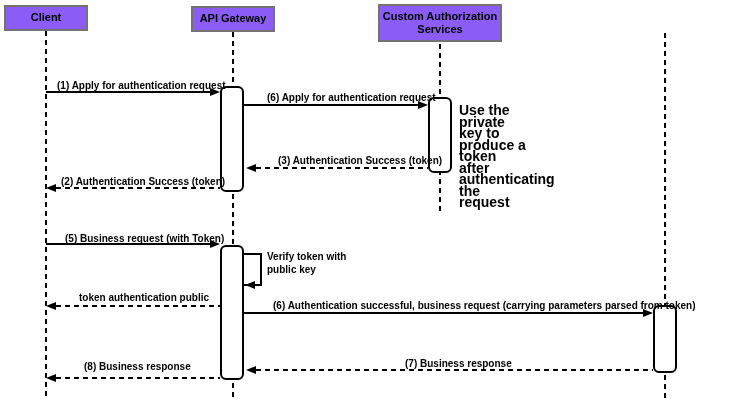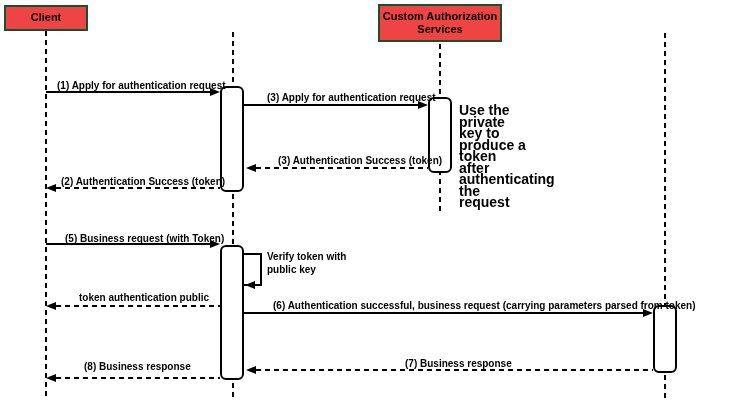--- a/index.html
+++ b/index.html
@@ -1,21 +1,21 @@
 <!DOCTYPE html>
 <html><head>
 <meta charset="utf-8">
 <style>
   html,body{margin:0;padding:0;background:#ffffff;}
   .stage{
     position:relative;width:738px;height:401px;background:#ffffff;overflow:hidden;
     font-family:"Liberation Sans", sans-serif;color:#000;
   }
   .actor{
-    position:absolute;box-sizing:border-box;background:#ef4444;border:2px solid #14532d;
+    position:absolute;box-sizing:border-box;background:#8b5cf6;border:2px solid #737373;
     display:flex;align-items:center;justify-content:center;text-align:center;
     font-weight:bold;font-size:11px;line-height:1.2;z-index:4;
   }
   .lifeline{
     position:absolute;width:2px;z-index:0;
     background:repeating-linear-gradient(to bottom,#000 0 5px,transparent 5px 9px);
   }
   .activation{
     position:absolute;box-sizing:border-box;background:#fff;border:2px solid #000;
     border-radius:6px;z-index:2;
@@ -42,20 +42,23 @@
   }
 </style>
 </head>
 <body>
 
 <div class="stage">
 
   <div class="actor" style="left:4px;top:5px;width:84px;height:26px">
     <span>Client</span>
   </div>
+  <div class="actor" style="left:191px;top:6px;width:84px;height:26px">
+    <span>API Gateway</span>
+  </div>
   <div class="actor" style="left:378px;top:4px;width:124px;height:38px">
     <span>Custom Authorization Services</span>
   </div>
 
   <div class="lifeline" style="left:45px;top:31px;height:369px"></div>
   <div class="lifeline" style="left:232px;top:32px;height:368px"></div>
   <div class="lifeline" style="left:439px;top:35px;height:178px"></div>
   <div class="lifeline" style="left:664px;top:33px;height:367px"></div>
 
   <div class="activation" style="left:220px;top:86px;width:24px;height:106px"></div>
@@ -63,21 +66,21 @@
   <div class="activation" style="left:220px;top:245px;width:24px;height:135px"></div>
   <div class="activation" style="left:653px;top:305px;width:24px;height:68px"></div>
 
   <div>
     <span class="mlabel" style="left:57px;top:80px">(1) Apply for authentication request</span>
     <div class="mline" style="left:46px;top:91px;width:165px"></div>
     <div class="ah r" style="left:210px;top:88px"></div>
   </div>
 
   <div>
-    <span class="mlabel" style="left:267px;top:92px">(3) Apply for authentication request</span>
+    <span class="mlabel" style="left:267px;top:92px">(6) Apply for authentication request</span>
     <div class="mline" style="left:244px;top:104px;width:175px"></div>
     <div class="ah r" style="left:418px;top:101px"></div>
   </div>
 
   <div class="note" style="left:459px;top:105px;width:70px">Use the private key to produce a token after authenticating the request</div>
 
   <div>
     <span class="mlabel" style="left:278px;top:155px">(3) Authentication Success (token)</span>
     <div class="mline dashed" style="left:256px;top:167px;width:172px"></div>
     <div class="ah l" style="left:246px;top:164px"></div>

